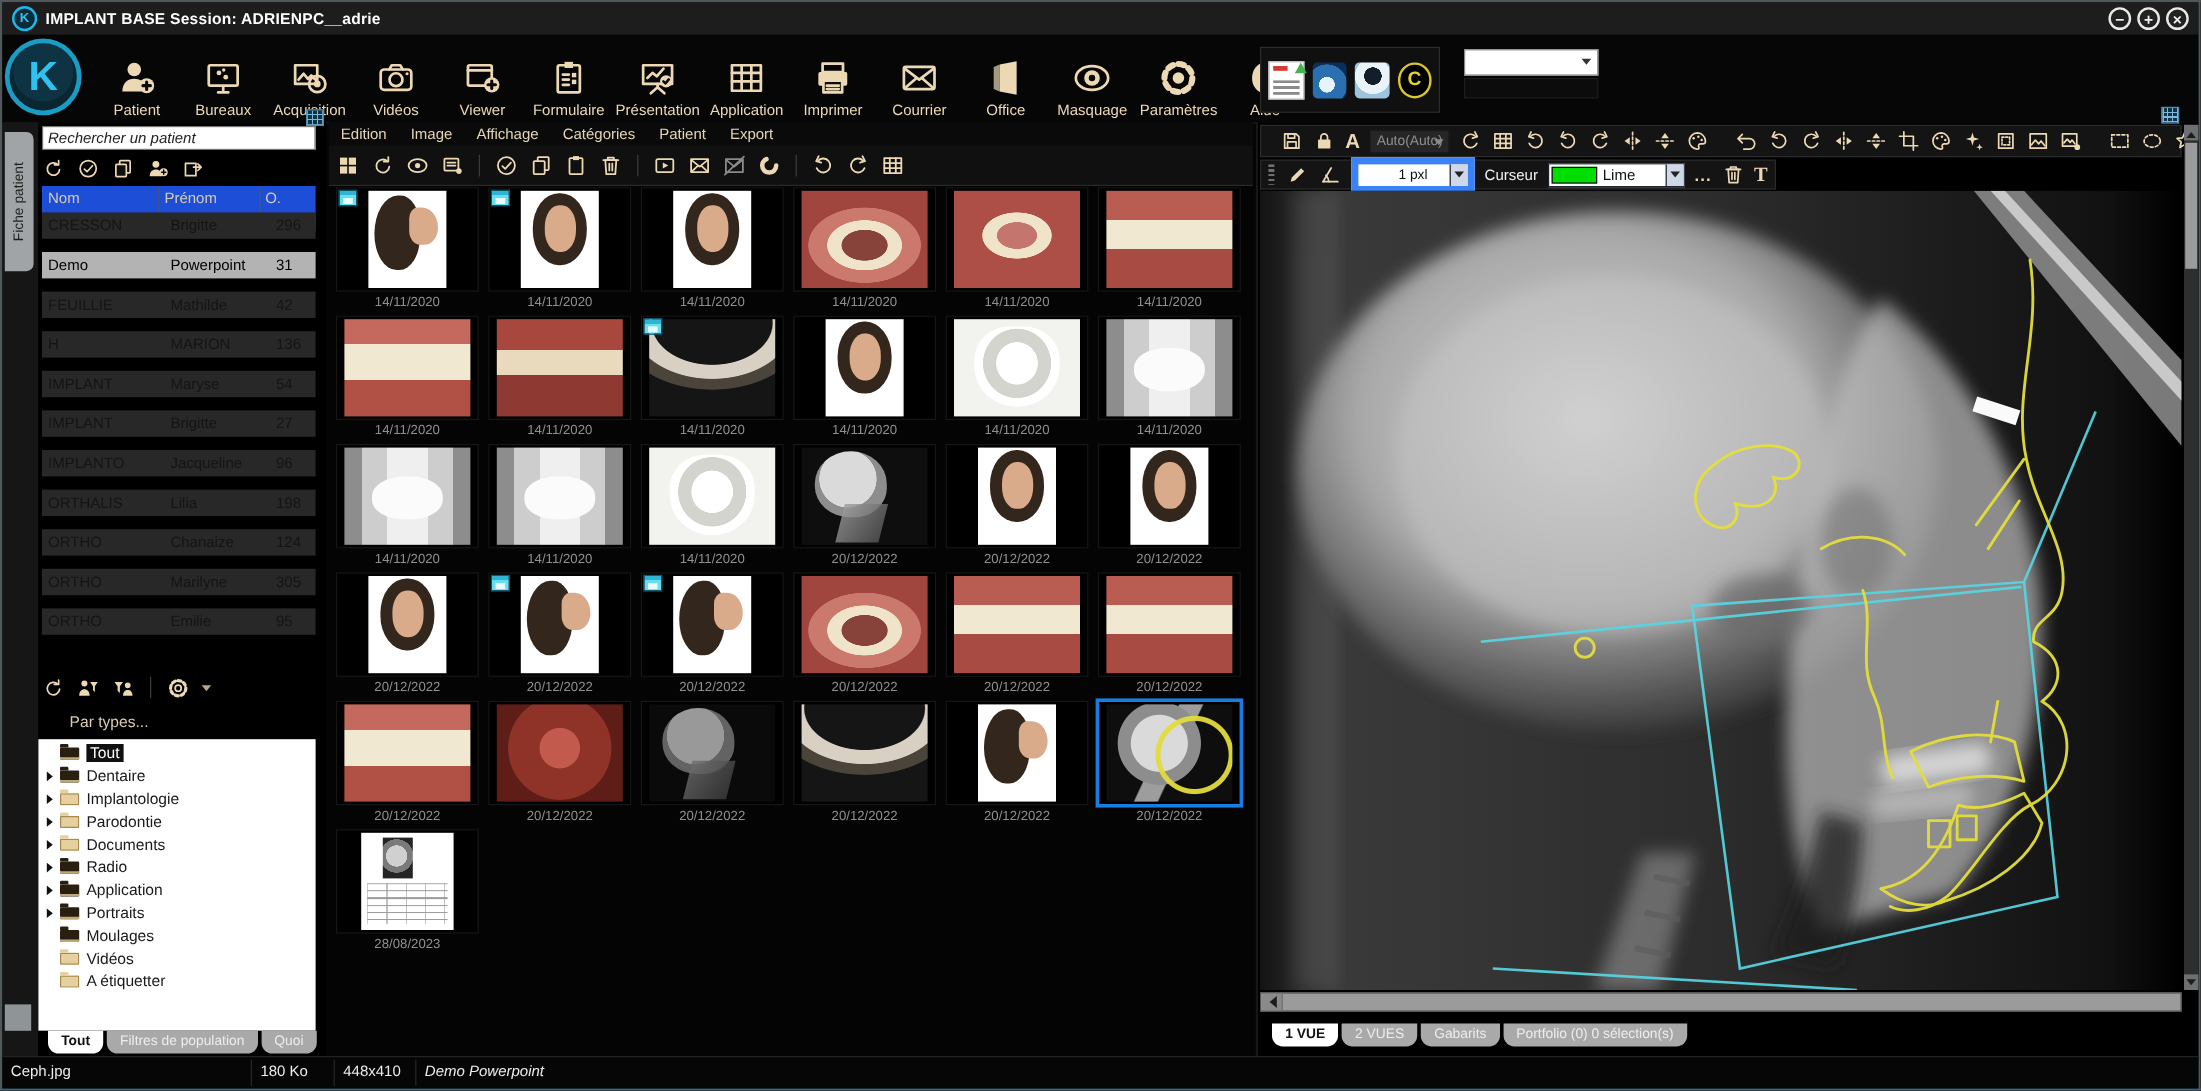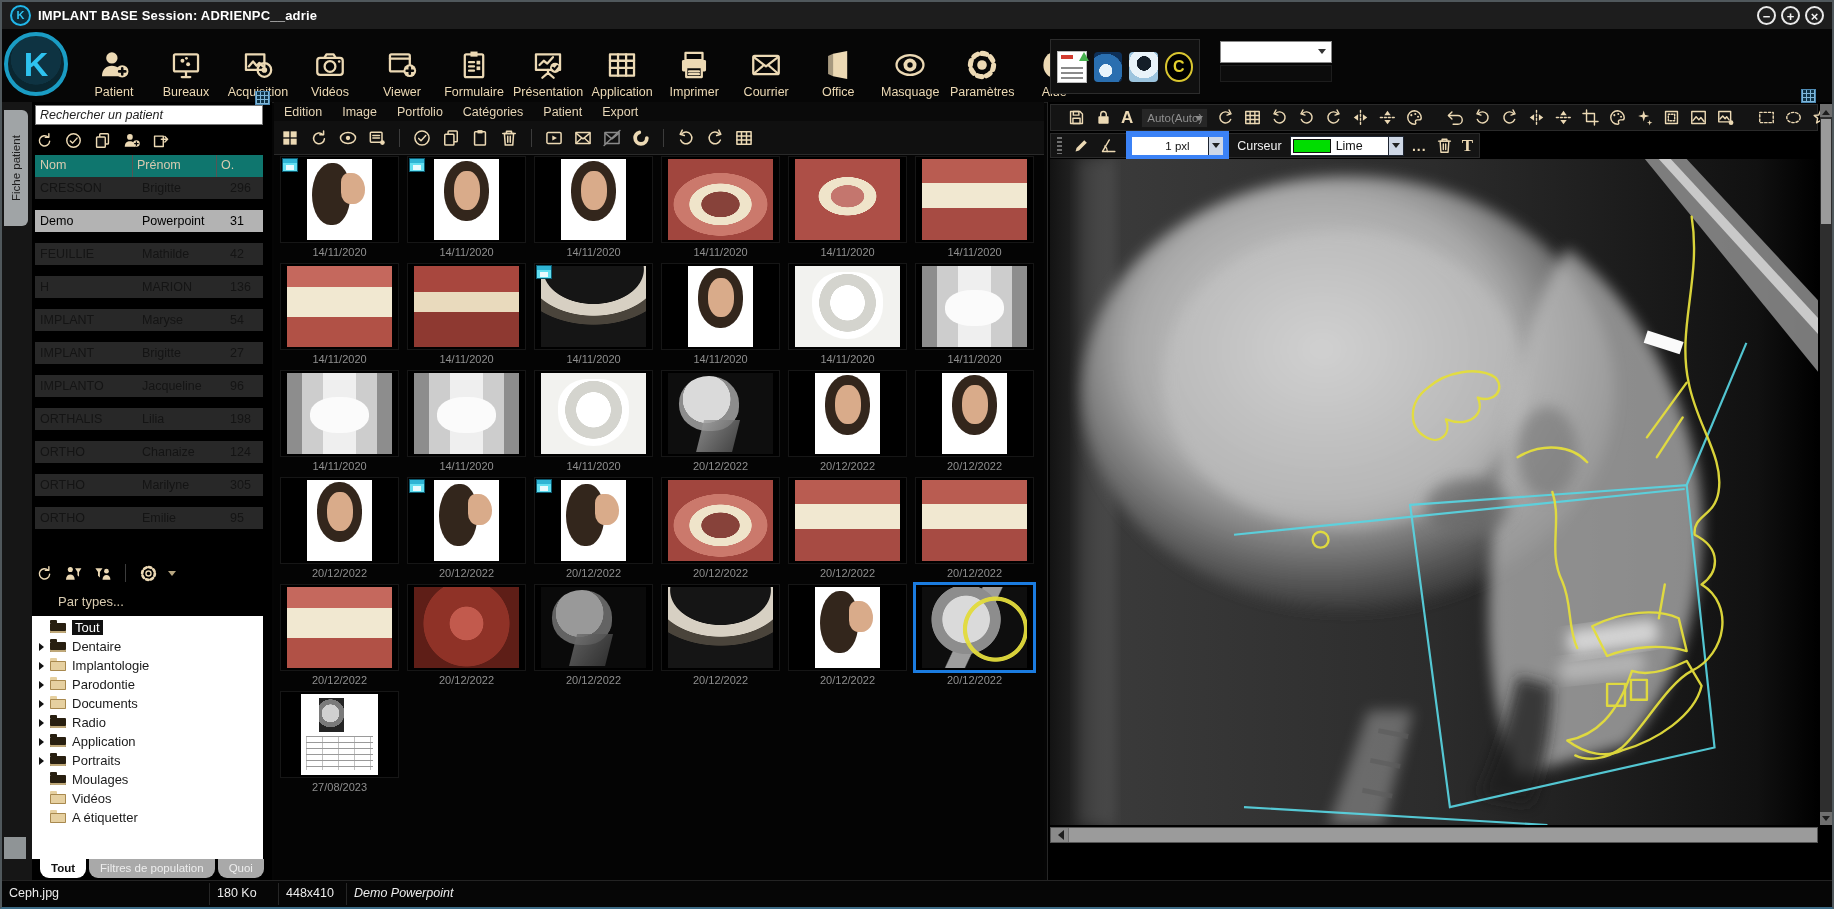--- a/index.html
+++ b/index.html
@@ -56,21 +56,21 @@
   .mini-grid{position:absolute;width:13px;height:12px;border:1px solid #4e8bb5;background-color:#0f3347;
      background-image:repeating-linear-gradient(90deg,#7fb7d9 0 1px,transparent 1px 4px),repeating-linear-gradient(0deg,#7fb7d9 0 1px,transparent 1px 4px);}
   .lp-grid{top:-11px;right:2px;}
   .search{position:absolute;left:3px;right:9px;top:3px;height:18px;background:#fff;border:1px solid #777;
           font-size:12.5px;padding:0 4px;font-family:inherit;color:#111;}
   .search::placeholder{font-style:italic;color:#222;}
   .ltools{position:absolute;left:3px;top:26px;height:24px;display:flex;align-items:center;gap:10px;}
   .tbtn{display:inline-flex;align-items:center;justify-content:center;color:#ecd9b4;}
   .tbtn .mi{width:19px;height:19px;}
   .vsep{width:1px;height:18px;background:#3c3c3c;margin:0 3px;}
-  .ptable-head{position:absolute;left:3px;right:9px;top:53px;height:37px;background:#0f766e;display:flex;align-items:center;
+  .ptable-head{position:absolute;left:3px;right:9px;top:53px;height:37px;background:#1d4ed8;display:flex;align-items:center;
                color:#d8cbb0;font-size:12.5px;}
   .ptable-head span{border-right:1px solid #555;height:100%;line-height:20px;box-sizing:border-box;}
   .c1{width:98px;padding-left:5px;}
   .c2{width:84px;padding-left:4px;}
   .c3{flex:1;padding-left:4px;border-right:none!important;}
   .prows{position:absolute;left:3px;right:9px;top:75px;}
   .prow{height:22px;margin-bottom:11px;background:#282828;display:flex;align-items:center;font-size:12.5px;color:#141414;}
   .prow.sel{background:#b3b3b3;color:#000;}
   .ftools{position:absolute;left:3px;top:458px;height:26px;display:flex;align-items:center;gap:10px;}
   .chev{width:0;height:0;border:4px solid transparent;border-top:5px solid #b8a782;margin-top:4px;}
@@ -752,21 +752,21 @@
           <span class="tab active" data-name="tab-tout">Tout</span>
           <span class="tab" data-name="tab-filtres-de-population">Filtres de population</span>
           <span class="tab" data-name="tab-quoi">Quoi</span>
         </div>
     </div>
 
     <div class="center-panel" data-name="iconography-panel">
       <div class="menubar" data-name="menu-bar">
           <span data-name="menu-edition">Edition</span>
           <span data-name="menu-image">Image</span>
-          <span data-name="menu-affichage">Portfolio</span>
+          <span data-name="menu-affichage">Affichage</span>
           <span data-name="menu-cat-gories">Catégories</span>
           <span data-name="menu-patient">Patient</span>
           <span data-name="menu-export">Export</span>
         </div>
       <div class="ctoolbar" data-name="iconography-toolbar">
           <span class="tbtn" data-name="tiles-button">
             <svg class="mi" data-name="tiles-icon">
               <use href="#i-tiles" xlink:href="#i-tiles"></use>
             </svg>
           </span>
@@ -904,21 +904,21 @@
             </div><div class="tdate" data-name="thumbnail-date">20/12/2022</div></div><div class="thumb" data-name="thumbnail-skull-dark"><div class="frame" data-name="thumbnail-frame">
               <div class="art a-skull-xray dark" data-name="thumbnail-art"></div>
             </div><div class="tdate" data-name="thumbnail-date">20/12/2022</div></div><div class="thumb" data-name="thumbnail-panoramic"><div class="frame" data-name="thumbnail-frame">
               <div class="art a-panoramic" data-name="thumbnail-art"></div>
             </div><div class="tdate" data-name="thumbnail-date">20/12/2022</div></div><div class="thumb" data-name="thumbnail-profile"><div class="frame" data-name="thumbnail-frame">
               <div class="art a-profile is-card" data-name="thumbnail-art"></div>
             </div><div class="tdate" data-name="thumbnail-date">20/12/2022</div></div><div class="thumb sel" data-name="thumbnail-ceph-traced"><div class="frame" data-name="thumbnail-frame">
               <div class="art a-ceph-traced" data-name="thumbnail-art"></div>
             </div><div class="tdate" data-name="thumbnail-date">20/12/2022</div></div><div class="thumb" data-name="thumbnail-document"><div class="frame" data-name="thumbnail-frame">
               <div class="art a-document" data-name="thumbnail-art"></div>
-            </div><div class="tdate" data-name="thumbnail-date">27/08/2023</div></div></div>
+            </div><div class="tdate" data-name="thumbnail-date">28/08/2023</div></div></div>
     </div>
 
     <div class="right-panel" data-name="image-viewer-panel">
       <div class="mini-grid rp-grid" data-name="panel-grid-icon"></div>
 
       <div class="rtoolbar" data-name="viewer-toolbar">
         <div class="grip" data-name="toolbar-grip"></div>
         <span class="tbtn" data-name="save-button">
             <svg class="mi" data-name="floppy-icon">
               <use href="#i-floppy"></use>
@@ -1148,20 +1148,26 @@
         <div class="vthumb" data-name="scrollbar-thumb"></div>
         <div class="vs-btn down" data-name="scroll-down-button">
             <i></i>
           </div>
       </div>
       <div class="hscroll" data-name="horizontal-scrollbar">
         <div class="hs-btn" data-name="scroll-left-button">
             <i></i>
           </div>
       </div>
+      <div class="rtabs tabsbar" style="position:absolute;background:transparent;" data-name="viewer-bottom-tabs">
+          <span class="tab active" data-name="tab-1-vue">1 VUE</span>
+          <span class="tab" data-name="tab-2-vues">2 VUES</span>
+          <span class="tab" data-name="tab-gabarits">Gabarits</span>
+          <span class="tab" data-name="tab-portfolio-0-0-s-lection-s-">Portfolio (0) 0 sélection(s)</span>
+        </div>
     </div>
   </div>
 
   <div class="statusbar" data-name="status-bar">
     <span class="st-file" data-name="status-filename">Ceph.jpg</span>
     <div class="st-sep" style="left:207px" data-name="status-separator"></div>
     <span class="st-size" data-name="status-filesize">180 Ko</span>
     <div class="st-sep" style="left:276px" data-name="status-separator"></div>
     <span class="st-dim" data-name="status-dimensions">448x410</span>
     <div class="st-sep" style="left:344px" data-name="status-separator"></div>

